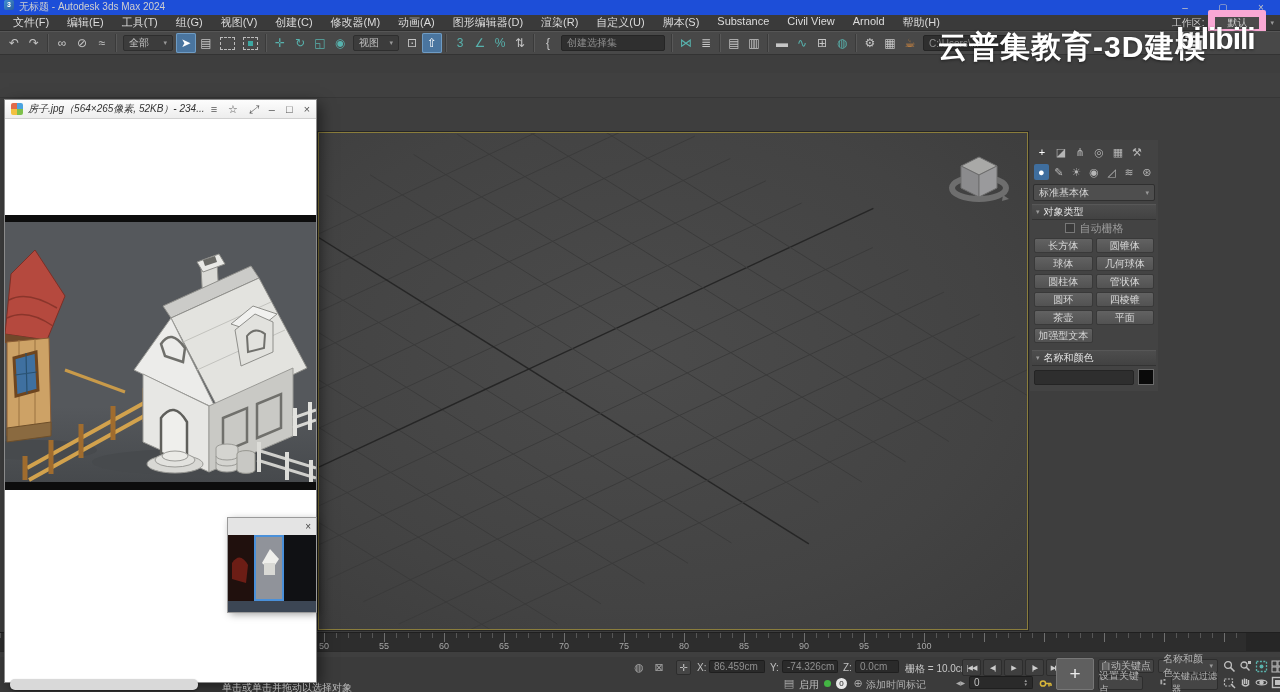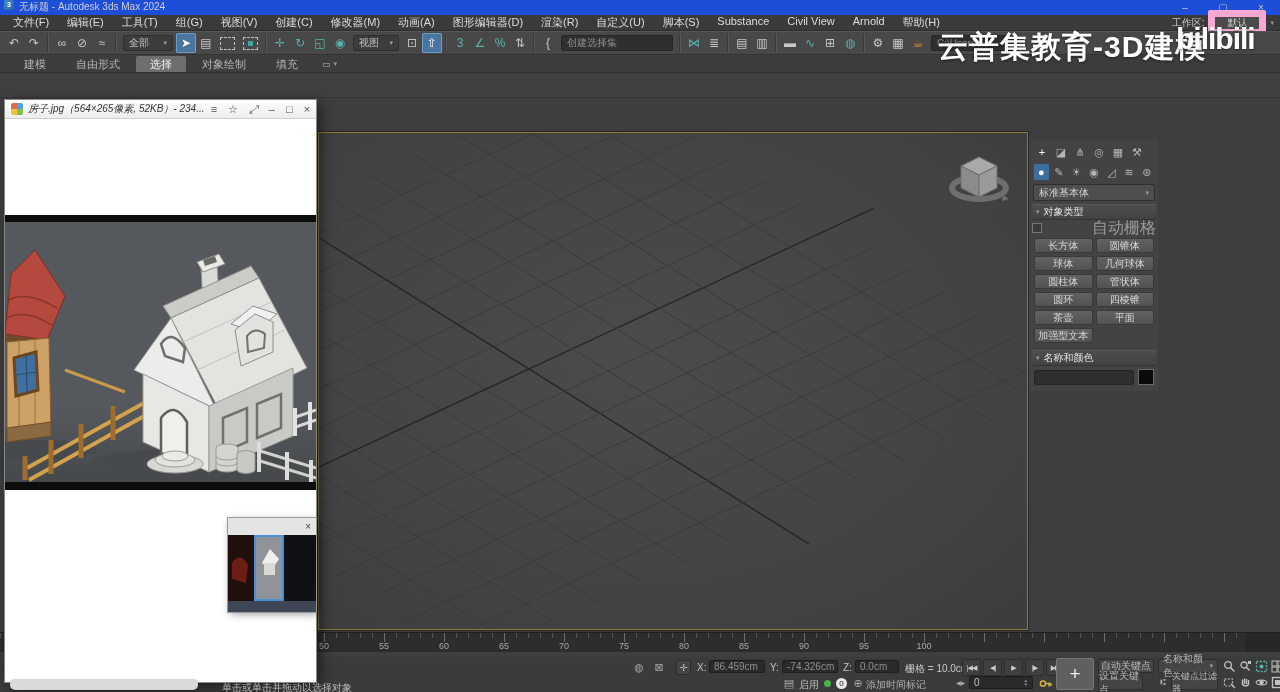--- a/index.html
+++ b/index.html
@@ -50,21 +50,21 @@
   .cmdpanel{position:absolute;left:1030px;top:140px;width:128px;background:#434343;padding:2px 2px 6px;box-sizing:border-box;}
   .prow{display:flex;align-items:center;gap:3px;height:20px;padding:0 2px;}
   .ptab{width:16px;height:16px;line-height:16px;text-align:center;font-size:11px;color:#b5b5b5;border-radius:2px;}
   .ptab.act{color:#ffffff;}
   .pcat.act{background:#3f6e9e;color:#fff;}
   .pdrop{height:15px;margin:2px 1px;background:#4e4e4e;border:1px solid #2f2f2f;border-radius:2px;font-size:10px;color:#d5d5d5;
          display:flex;align-items:center;padding:0 5px;gap:4px;}
   .pdrop .lbl{flex:1;overflow:hidden;white-space:nowrap;}
   .rollout{height:14px;margin-top:3px;background:linear-gradient(#4d4d4d,#424242);font-size:10px;color:#e2e2e2;
            display:flex;align-items:center;gap:4px;padding:0 4px;border-top:1px solid #575757;border-bottom:1px solid #333;}
-  .agrow{display:flex;align-items:center;justify-content:space-between;gap:5px;height:16px;font-size:16px;color:#9a9a9a;}
+  .agrow{display:flex;align-items:center;justify-content:center;gap:5px;height:16px;font-size:11px;color:#9a9a9a;}
   .chk{width:8px;height:8px;border:1px solid #777;background:#3a3a3a;}
   .objgrid{display:grid;grid-template-columns:1fr 1fr;gap:3px;padding:2px 2px 4px;}
   .obtn{height:13px;background:linear-gradient(#626262,#525252);border:1px solid #393939;border-radius:2px;font-size:10px;
         color:#d8d8d8;display:flex;align-items:center;justify-content:center;white-space:nowrap;}
   .ncrow{display:flex;align-items:center;gap:4px;padding:3px 2px 0;}
   .nfield{flex:1;height:13px;background:#2e2e2e;border:1px solid #242424;border-radius:2px;}
   .swatch{width:14px;height:14px;background:#0a0a0a;border:1px solid #6a6a6a;}
   
   .ruler{position:absolute;left:0;top:632px;width:1246px;height:19px;background:#2d2d2d;border-top:1px solid #1f1f1f;overflow:hidden;}
   .ruler::before{content:'';position:absolute;left:0;top:0;width:100%;height:5px;
@@ -183,52 +183,39 @@
       </span>
       <span class="ic">⊡</span>
       <span class="ic active">⇧</span>
       <span class="sep"></span>
       <span class="ic teal">3</span>
       <span class="ic teal">∠</span>
       <span class="ic teal">%</span>
       <span class="ic">⇅</span>
       <span class="sep"></span>
       <span class="ic">{</span>
-      <span class="tfield" style="width: 112px;">创建选择集</span>
+      <span class="tfield" style="width: 104px;">创建选择集</span>
       <span class="sep"></span>
       <span class="ic teal">⋈</span>
       <span class="ic">≣</span>
       <span class="sep"></span>
       <span class="ic">▤</span>
       <span class="ic">▥</span>
       <span class="sep"></span>
       <span class="ic">▬</span>
       <span class="ic teal">∿</span>
       <span class="ic">⊞</span>
       <span class="ic teal">◍</span>
       <span class="sep"></span>
       <span class="ic">⚙</span>
       <span class="ic">▦</span>
       <span class="ic orange">☕</span>
       <span class="tfield" style="width: 88px;">C:\Users\...</span>
     </div>
 
-  <div class="tabrow">
-    <span style="display:flex;gap:2px;">
-        <span class="tab">建模</span>
-        <span class="tab">自由形式</span>
-        <span class="tab sel">选择</span>
-        <span class="tab">对象绘制</span>
-        <span class="tab">填充</span>
-      </span>
-    <span class="ribcfg">
-      <span>▭</span>
-      <span class="arr">▾</span>
-    </span>
-  </div>
   <div class="ribstrip"></div>
 
   <div class="viewport">
     <svg id="grid-svg" width="710" height="498" style="position:absolute;left:0;top:0;">
         <line x1="-311.8527678238803" y1="246.15055440507018" x2="304.4365273610416" y2="-41.22986357860543" stroke="#3b3b3b" stroke-width="1"></line>
         <line x1="-296.9505905519187" y1="204.037472753692" x2="194.91730521880834" y2="511.39064600895085" stroke="#3b3b3b" stroke-width="1"></line>
         <line x1="-276.23474778531045" y1="268.40716350286476" x2="340.05454739961147" y2="-18.973254480810837" stroke="#3b3b3b" stroke-width="1"></line>
         <line x1="-253.44781677415952" y1="183.75179619013846" x2="238.42007899656753" y2="491.10496944539733" stroke="#3b3b3b" stroke-width="1"></line>
         <line x1="-240.6167277467405" y1="290.6637726006594" x2="375.67256743818143" y2="3.2833546169837575" stroke="#3b3b3b" stroke-width="1"></line>
         <line x1="-209.9450429964003" y1="163.46611962658488" x2="281.92285277432677" y2="470.81929288184375" stroke="#3b3b3b" stroke-width="1"></line>

